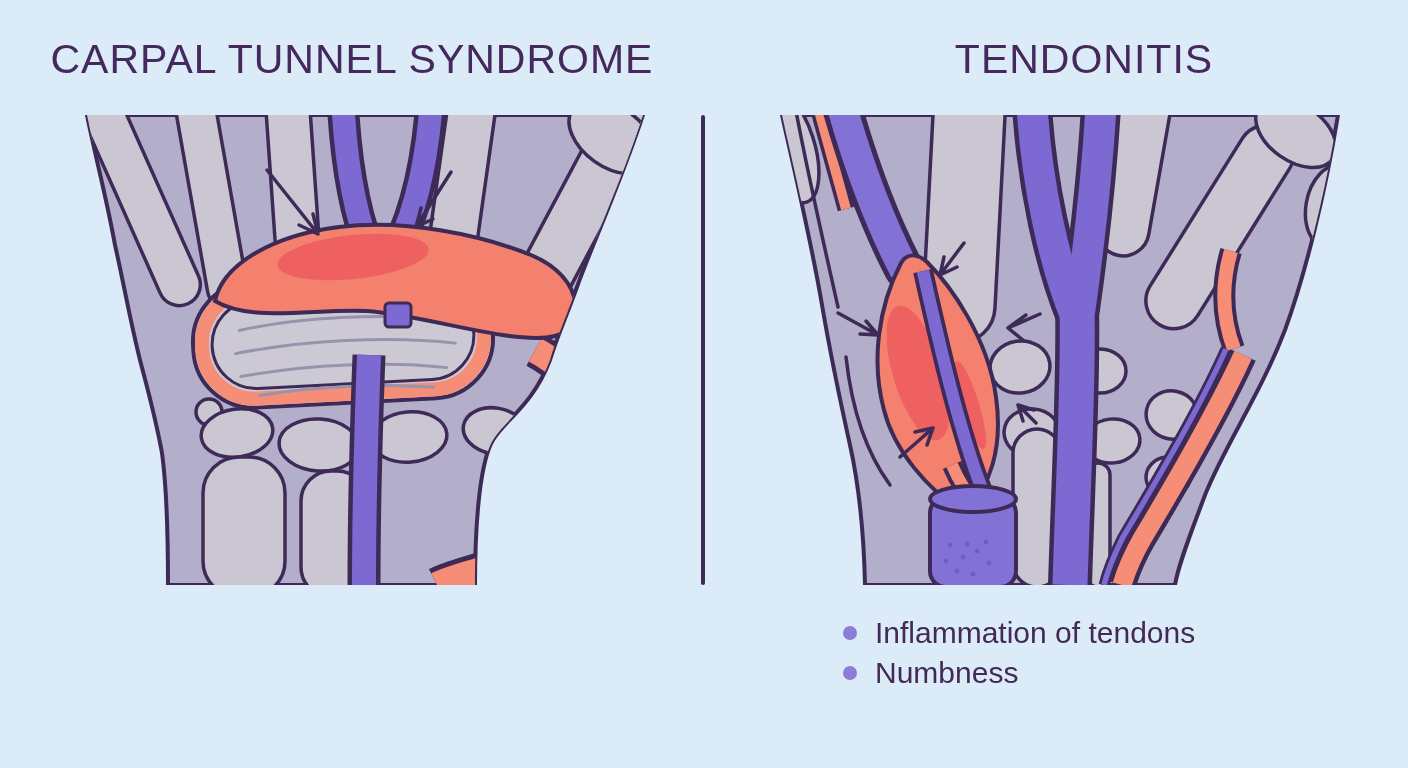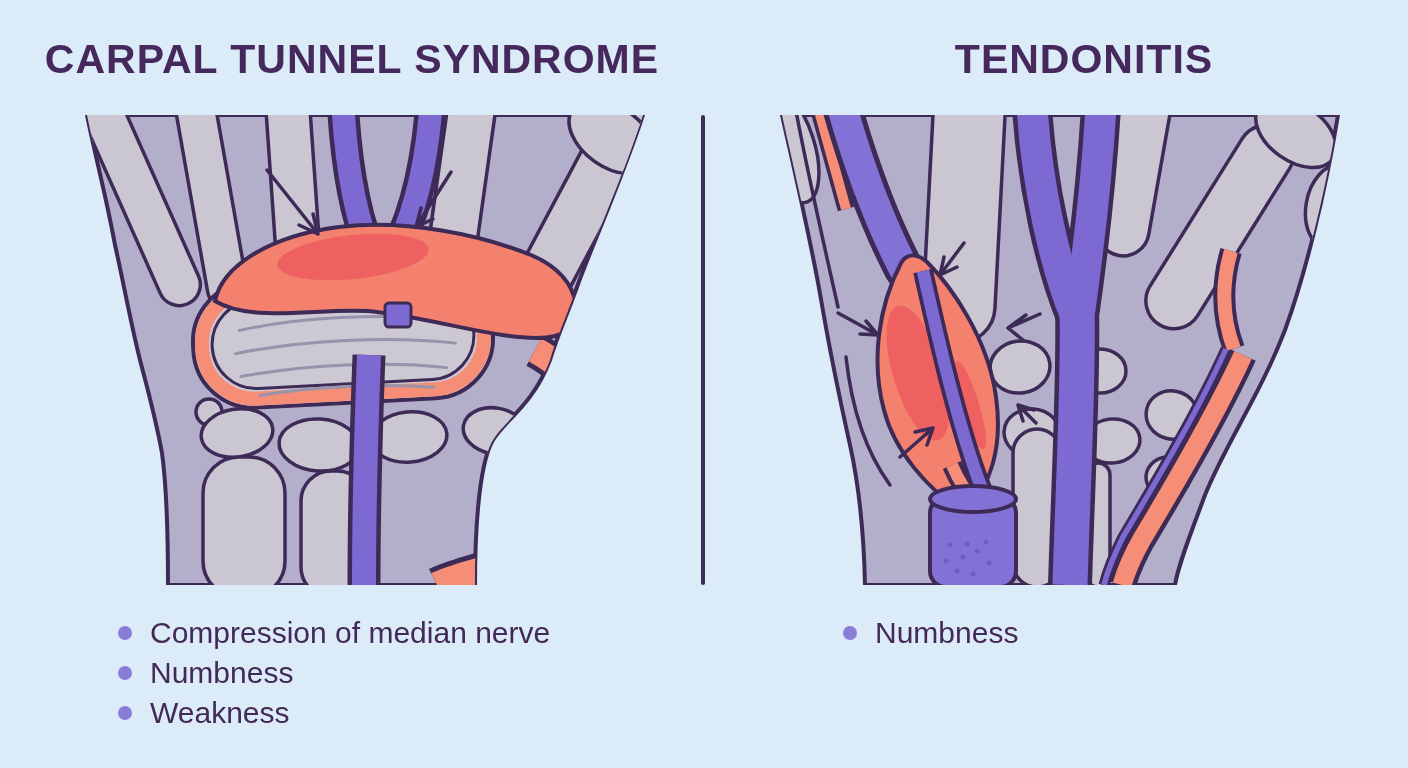--- a/index.html
+++ b/index.html
@@ -1,19 +1,19 @@
 <!DOCTYPE html>
 <html style="--background: #dcebf8; --title-text: #46295c; --list-text: #432a56; --bullet: #8b7cd8; --divider: #3d2a55; --outline: #3e2a57; --tissue: #b3aeca; --bone: #cac7d3; --band-interior: #ccc9d4; --streak: #9793ab; --nerve: #7c69d1; --sheath: #8372d6; --sheath-dark: #6f5ec5; --tendon-orange: #f68d76; --swelling: #f4806e; --inflamed-red: #ee6160;"><head>
 <meta charset="utf-8">
 <style>
   html,body{margin:0;padding:0;}
   body{width:1408px;height:768px;overflow:hidden;font-family:"Liberation Sans",sans-serif;}
   #canvas{position:relative;width:1408px;height:768px;background:var(--background,#dcebf8);}
   .title{position:absolute;top:36px;margin:0;width:704px;text-align:center;
-         font-size:41px;font-weight:700;letter-spacing:1px;color:var(--title-text,#46295c);}
+         font-size:41px;font-weight:400;letter-spacing:1px;color:var(--title-text,#46295c);}
   #title-left{left:0;}
   #title-right{left:732px;}
   .illus{position:absolute;top:115px;}
   #illusL{left:85px;}
   #illusR{left:780px;}
   #divider{position:absolute;left:701px;top:115px;width:4px;height:470px;
            background:var(--divider,#3d2a55);border-radius:2px;}
   .symptoms{position:absolute;top:613px;margin:0;padding:0;list-style:none;}
   #list-left{left:118px;}
   #list-right{left:843px;}
@@ -196,35 +196,25 @@
       <g class="arrow">
         <path d="M58,198 L98,220 M98,220 L80,219 M98,220 L86,206"></path>
         <path d="M184,128 L160,160 M160,160 L164,142 M160,160 L177,152"></path>
         <path d="M260,199 L228,213 M228,213 L246,200 M228,213 L243,225"></path>
         <path d="M120,342 L153,313 M153,313 L135,317 M153,313 L147,330"></path>
         <path d="M256,308 L238,290 M238,290 L243,306 M238,290 L254,295"></path>
       </g>
     </g>
   </svg>
 
-  <ul class="symptoms" id="list-left">
+
+  <ul class="symptoms" id="list-right">
     <li>
       <span class="dot"></span>
-      <span class="li-label">Compression of median nerve</span>
+      <span class="li-label">Inflammation of tendons</span>
     </li>
     <li>
       <span class="dot"></span>
       <span class="li-label">Numbness</span>
     </li>
-    <li>
-      <span class="dot"></span>
-      <span class="li-label">Weakness</span>
-    </li>
   </ul>
 
-  <ul class="symptoms" id="list-right">
-    <li>
-      <span class="dot"></span>
-      <span class="li-label">Numbness</span>
-    </li>
-  </ul>
-
 </div>
 
 </body></html>

